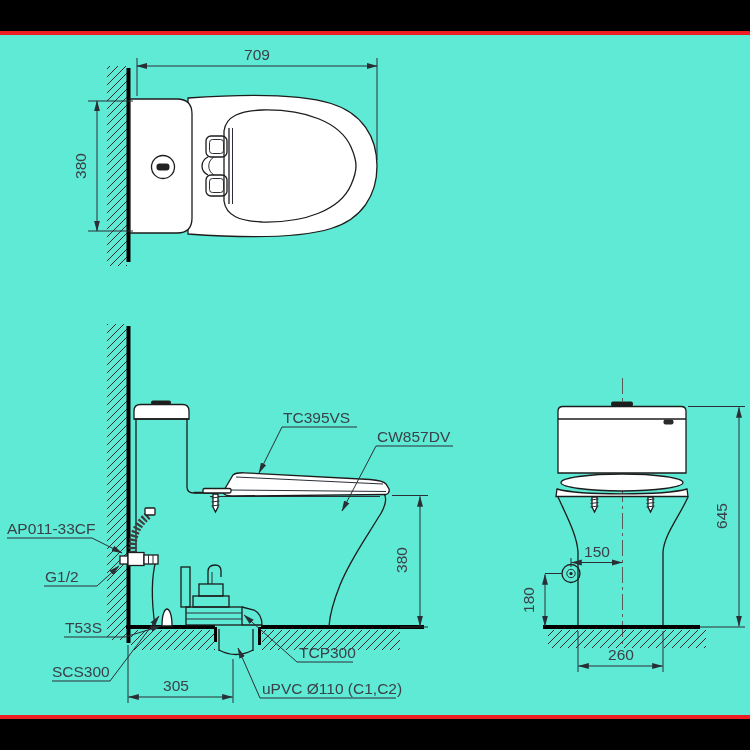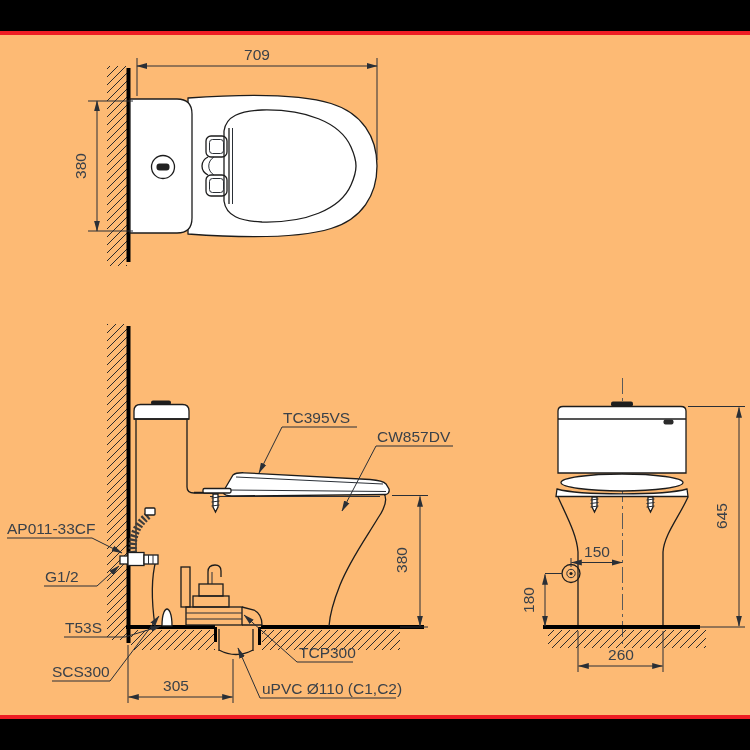--- a/index.html
+++ b/index.html
@@ -1,16 +1,16 @@
 <!DOCTYPE html>
 <html><head>
 <meta charset="utf-8">
 <style>
   html,body{margin:0;padding:0;background:#ffffff;}
-  .page{position:relative;width:750px;height:750px;background:#fdba74;overflow:hidden;
+  .page{position:relative;width:750px;height:750px;background:#5eead4;overflow:hidden;
         font-family:"Liberation Sans", sans-serif;}
   .banner{position:absolute;left:0;width:750px;background:#000;}
   .banner.top{top:0;height:31px;border-bottom:4px solid #ee1c23;}
   .banner.bottom{bottom:0;height:31px;border-top:4px solid #ee1c23;}
   svg.drawing{position:absolute;left:0;top:0;}
   svg text{font-family:"Liberation Sans", sans-serif;font-size:15.5px;fill:#3a4149;}
   .thin{stroke:#2a2f36;stroke-width:1;fill:none;}
   .obj{stroke:#1c1c1c;stroke-width:1.3;fill:none;}
   .objw{stroke:#1c1c1c;stroke-width:1.3;fill:#ffffff;}
   .thick{stroke:#000000;stroke-width:4;fill:none;}

